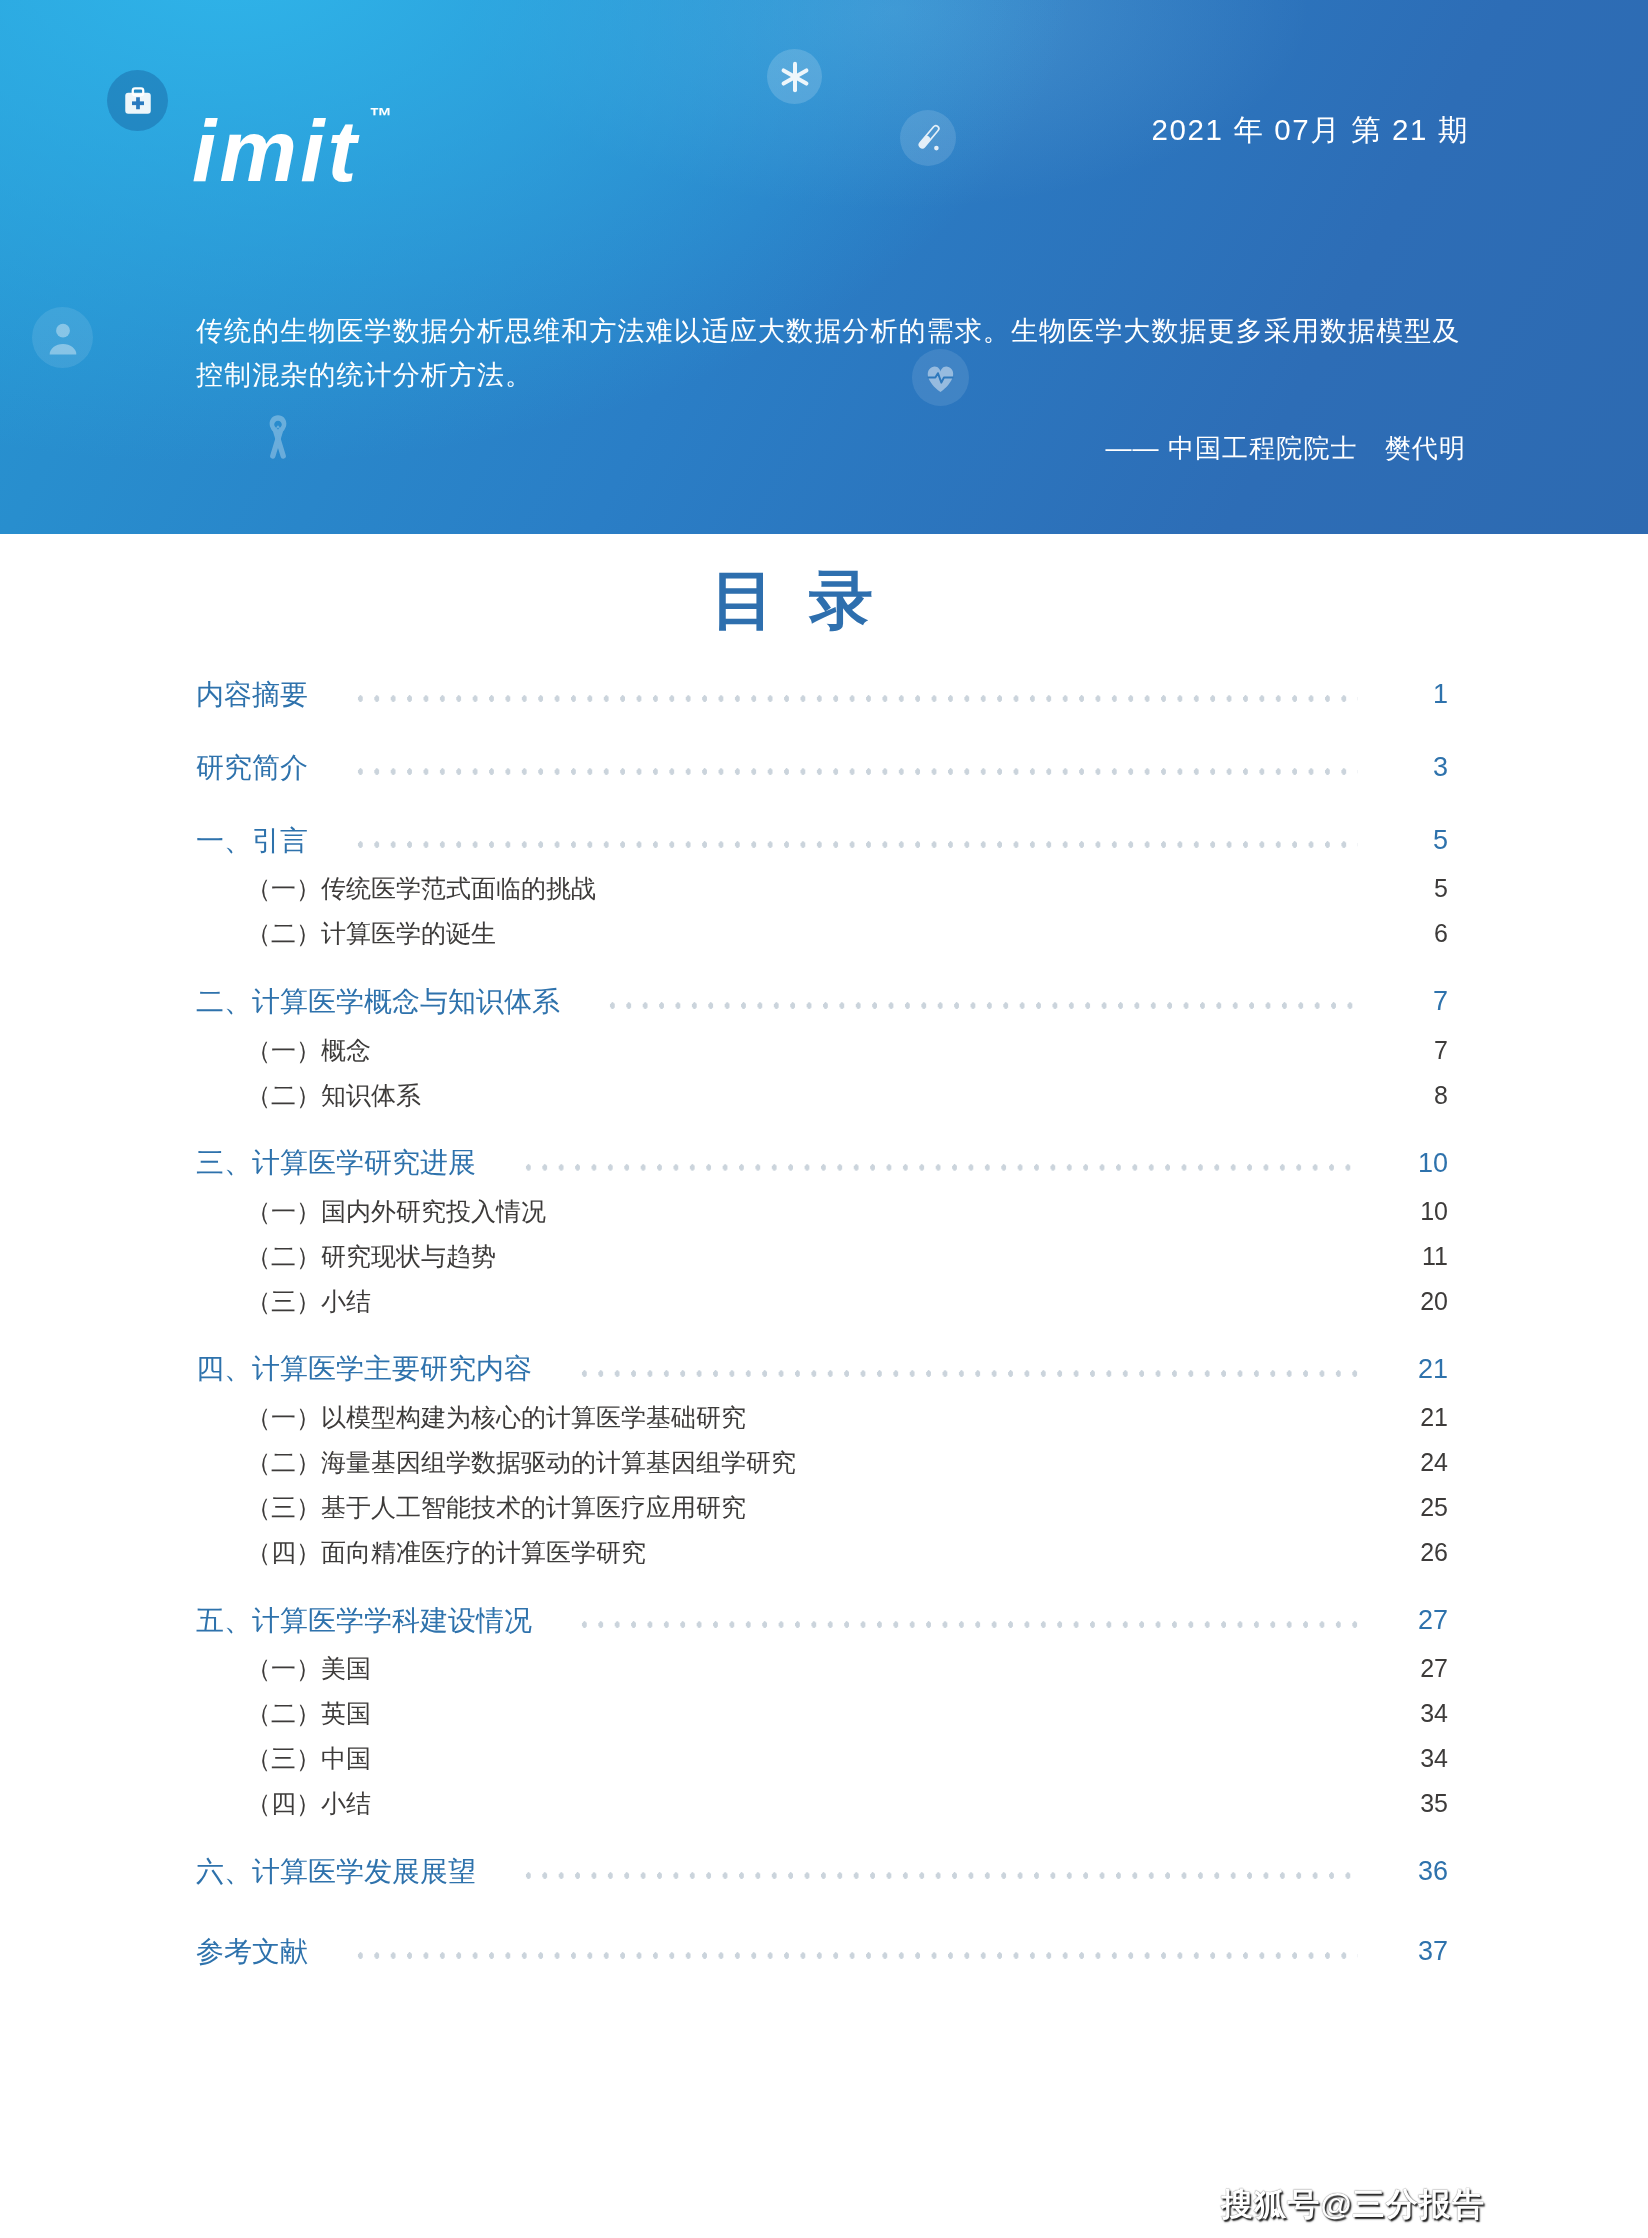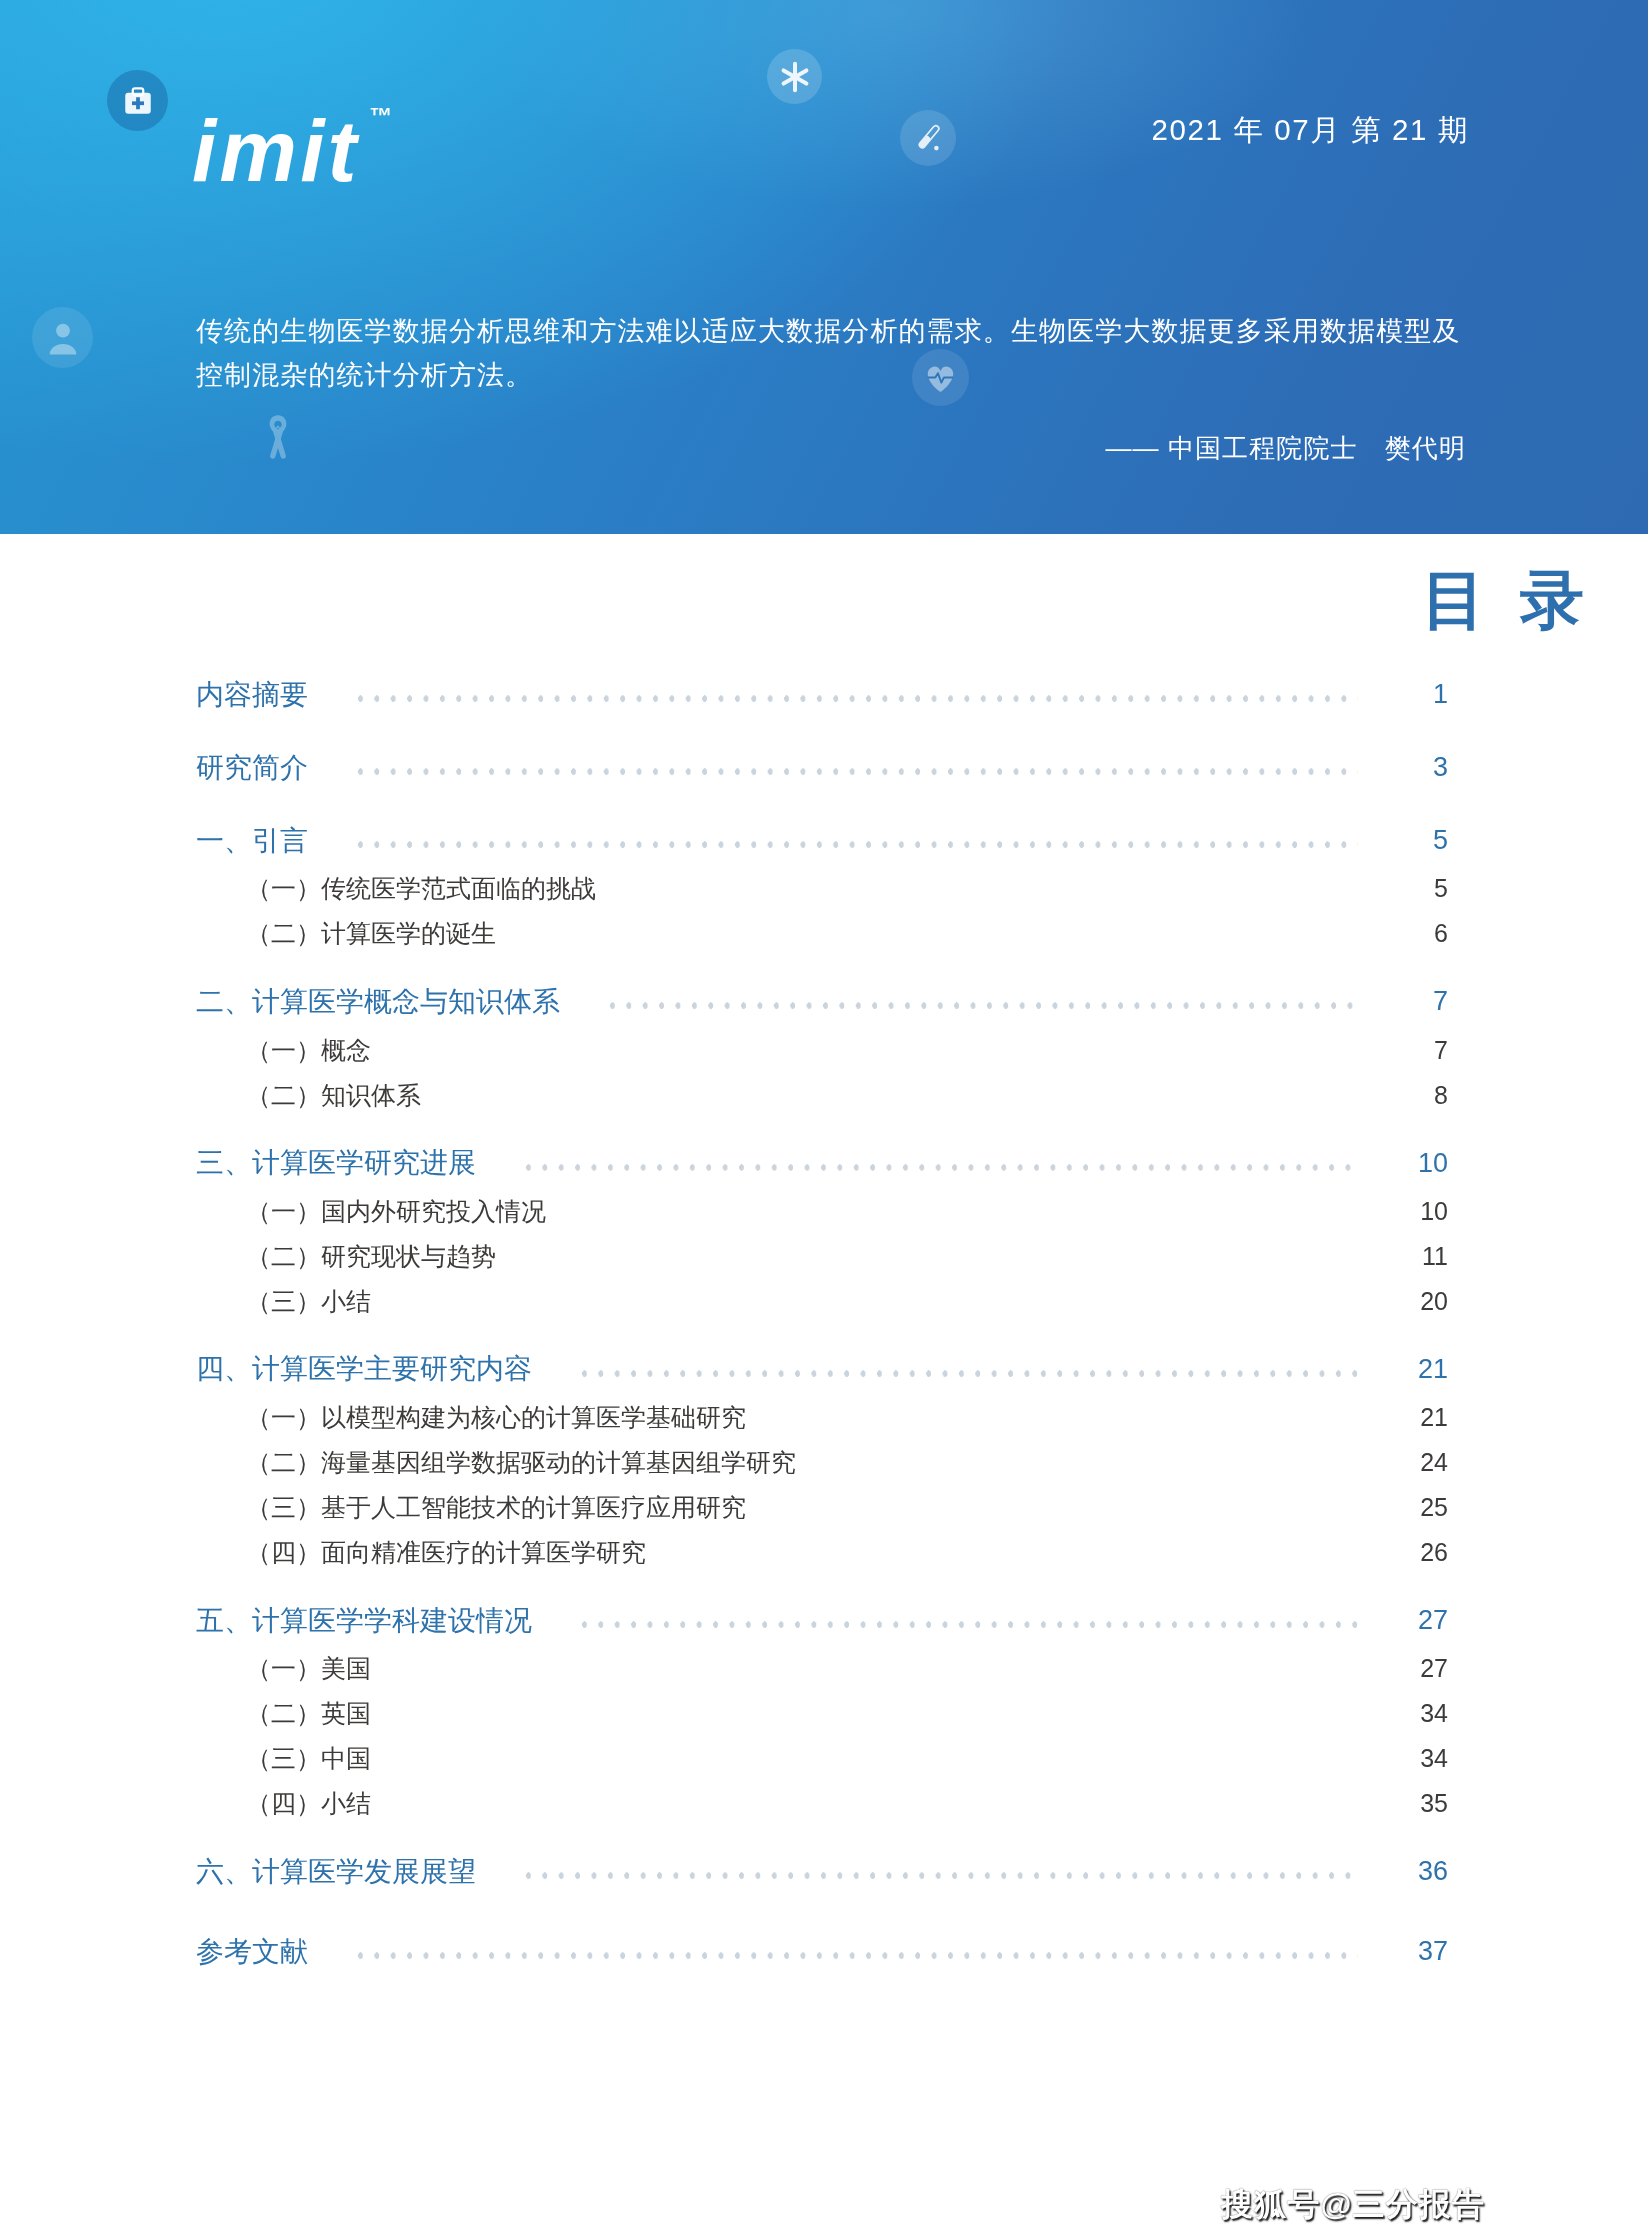--- a/index.html
+++ b/index.html
@@ -40,21 +40,21 @@
   .ic-kit    { left:107px;  top:70px; width:61px; height:61px; background:rgba(22,92,156,0.42); }
   .ic-star   { left:767px; top:49px;  width:55px; height:55px; background:rgba(255,255,255,0.16); }
   .ic-tube   { left:900px; top:110px; width:56px; height:56px; background:rgba(255,255,255,0.13); }
   .ic-person { left:32px;   top:307px; width:61px; height:61px; background:rgba(255,255,255,0.10); }
   .ic-heart  { left:912px; top:349px; width:57px; height:57px; background:rgba(255,255,255,0.10); }
   .ic-ribbon { left:253px;  top:406px; width:49px;  height:61px; background:none; }
 
   
   .toc-title {
     position:absolute; left:0; top:568px; width:1584px; margin:0;
-    text-align:right; color:#2e6fae; font-size:64px; font-weight:bold;
+    text-align:center; color:#2e6fae; font-size:64px; font-weight:bold;
     word-spacing:16.4px; line-height:1;
   }
   .toc-list { position:absolute; left:196px; right:201px; top:678px; }
   .row { display:flex; align-items:center; height:33px;gap:32px; }
   .row .label { white-space:nowrap; }
   .l1 { color:#2e72ac; font-size:28px; }
   .l2 { color:#3d3b3a; font-size:25px; padding-left:50px; }
   .num { min-width:44px; text-align:right; font-size:27px; }
   .l2 .num { font-size:25px; }
   .leader {

